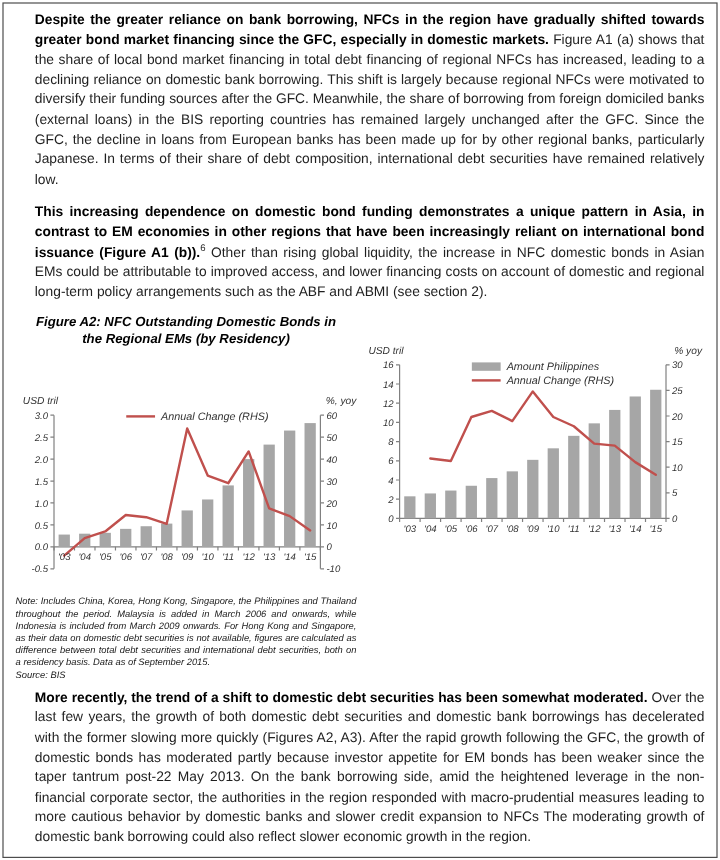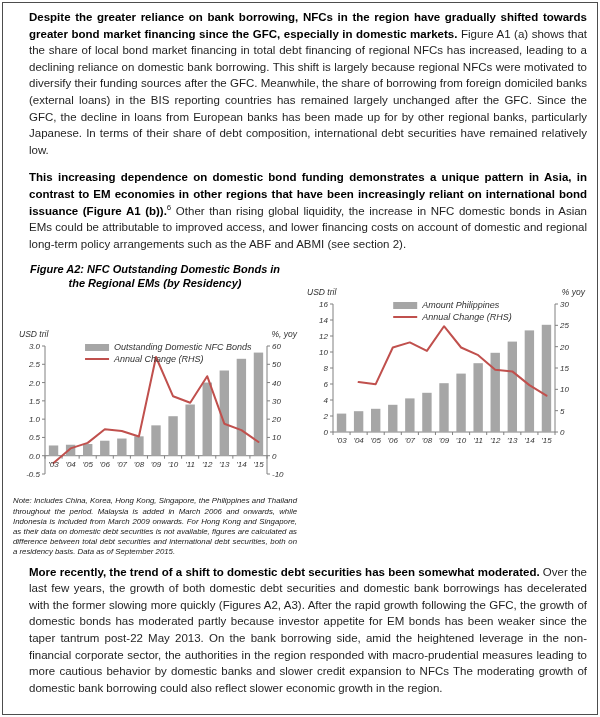--- a/index.html
+++ b/index.html
@@ -137,30 +137,27 @@
               <text x="143" y="126.71428571428571" text-anchor="middle" class="tick">'09</text>
               <text x="160.0769230769231" y="126.71428571428571" text-anchor="middle" class="tick">'10</text>
               <text x="177.15384615384616" y="126.71428571428571" text-anchor="middle" class="tick">'11</text>
               <text x="194.23076923076923" y="126.71428571428571" text-anchor="middle" class="tick">'12</text>
               <text x="211.30769230769232" y="126.71428571428571" text-anchor="middle" class="tick">'13</text>
               <text x="228.3846153846154" y="126.71428571428571" text-anchor="middle" class="tick">'14</text>
               <text x="245.46153846153845" y="126.71428571428571" text-anchor="middle" class="tick">'15</text>
             </svg>
           <div class="legend">
             <div class="legend-row">
-              <span class="sw-bar"></span>
-              <span>Outstanding Domestic NFC Bonds</span>
-            </div>
-            <div class="legend-row">
               <span class="sw-line"></span>
               <span>Annual Change (RHS)</span>
             </div>
           </div>
         </div>
         <div class="fig-note">Note: Includes China, Korea, Hong Kong, Singapore, the Philippines and Thailand throughout the period. Malaysia is added in March 2006 and onwards, while Indonesia is included from March 2009 onwards. For Hong Kong and Singapore, as their data on domestic debt securities is not available, figures are calculated as difference between total debt securities and international debt securities, both on a residency basis. Data as of September 2015.</div>
+        <div class="fig-source">Source: BIS</div>
       </div>
 
       <div class="fig">
         <div class="chart-wrap">
           <div class="axis-units">
             <span>USD tril</span>
             <span>% yoy</span>
           </div>
           <svg class="chart" width="284" height="150">
               <line x1="29" y1="6" x2="32" y2="6" stroke="#808080" stroke-width="1"></line>

